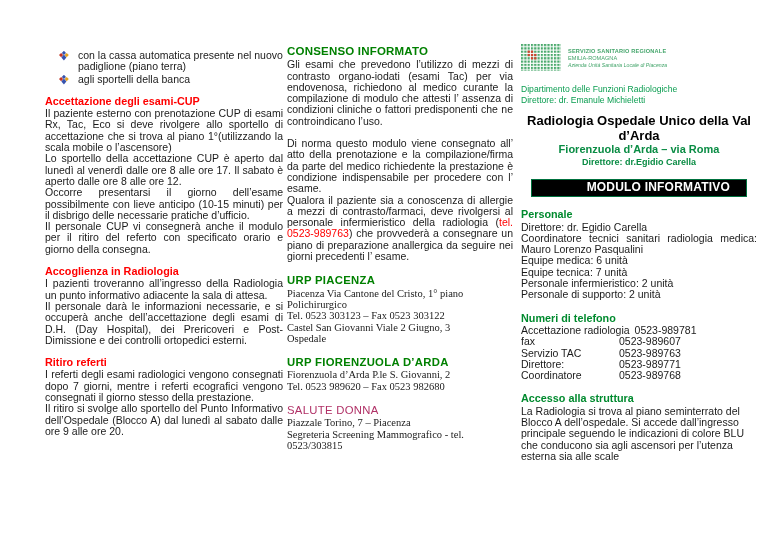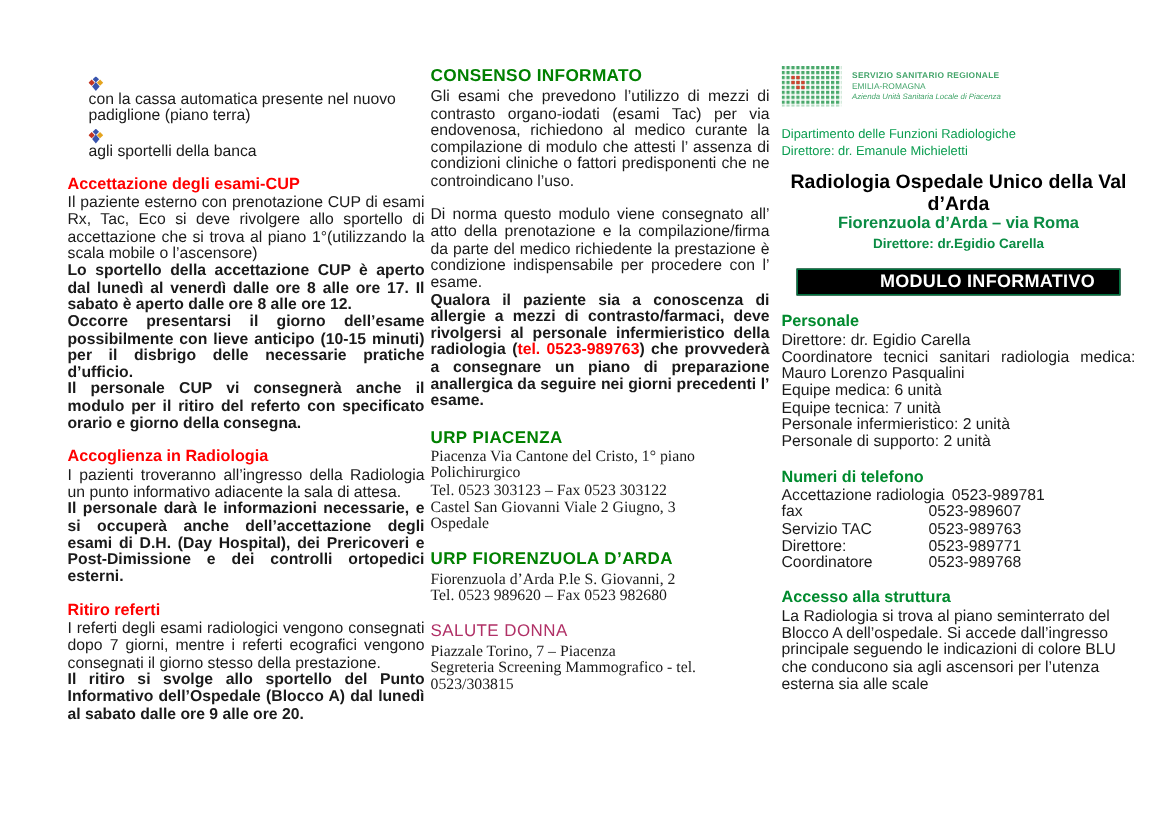--- a/index.html
+++ b/index.html
@@ -7,25 +7,25 @@
     width:768px;height:543px;background:#ffffff;position:relative;overflow:hidden;
     font-family:"Liberation Sans", sans-serif;color:#1a1a1a;
   }
   .col{position:absolute;font-size:10.5px;line-height:11.3px;}
   .col-left{left:45px;top:50px;width:238px;}
   .col-mid{left:287px;top:46px;width:226px;}
   .col-right{left:521px;top:44px;width:236px;}
 
   
   .bullet-list{padding-left:14px;}
-  .bullet-row{display:flex;align-items:flex-start;margin-bottom:1px;flex-direction:column;}
+  .bullet-row{display:flex;align-items:flex-start;margin-bottom:1px;}
   .bullet-icon{flex:0 0 10px;margin-top:1px;margin-right:9px;}
   .red-heading{color:#ff0000;font-weight:bold;font-size:10.8px;margin:11px 0 1px 0;}
   .para{margin:0;text-align:justify;}
-  .para+.para{margin-top:0;font-weight:bold;}
+  .para+.para{margin-top:0;}
 
   
   .green-center-heading{color:#008000;font-weight:bold;font-size:11.5px;margin:0 0 2px 0;letter-spacing:.2px;}
   .gap{height:11px;}
   .tel-red{color:#ff0000;}
   .green-heading{color:#008000;font-weight:bold;font-size:11.3px;margin:13px 0 1px 0;letter-spacing:.3px;}
   .magenta-heading{color:#b03066;font-weight:normal;font-size:11.3px;margin:13px 0 1px 0;letter-spacing:.3px;}
   .addr-line{margin:0;font-family:Liberation Serif, serif;}
 
   

